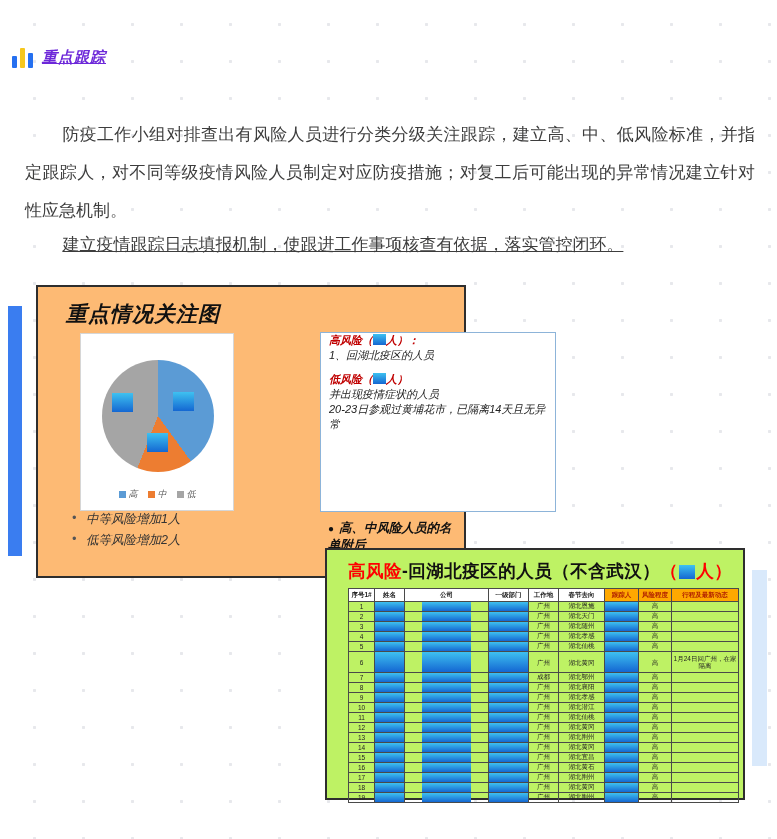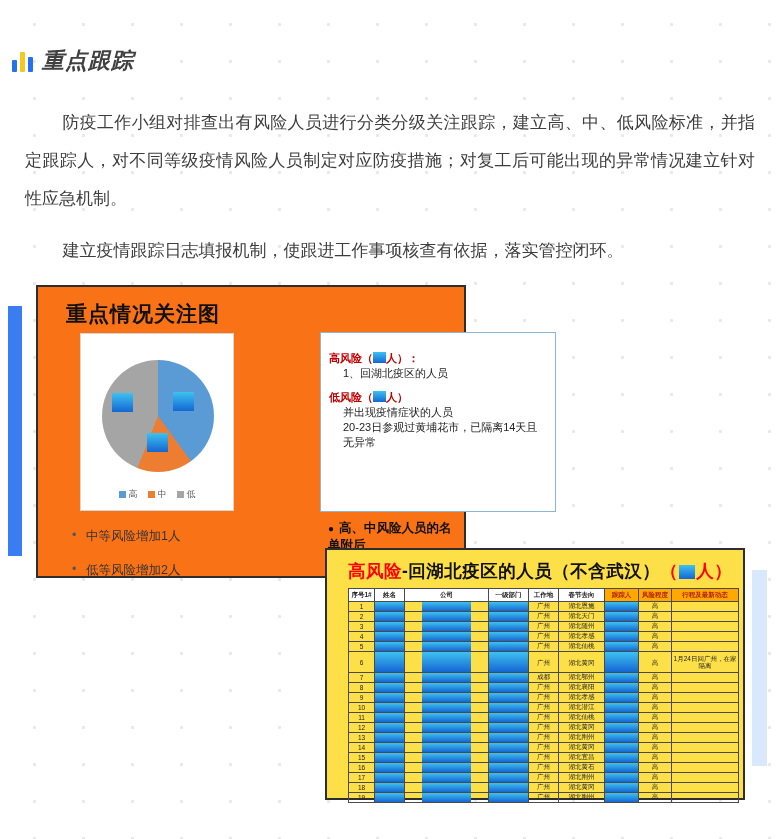--- a/index.html
+++ b/index.html
@@ -16,52 +16,52 @@
     background-size:49px 37px;
     background-position:10px 6px;
     z-index:0;
   }
   
   .doc-header { position:absolute; left:12px; top:46px; display:flex; align-items:center; gap:9px; z-index:1; }
   .chart-icon { display:flex; align-items:flex-end; gap:3px; height:22px; }
   .chart-icon .b1 { width:5px; height:12px; background:#2570f0; border-radius:1px; }
   .chart-icon .b2 { width:5px; height:20px; background:#f6c71d; border-radius:1px; }
   .chart-icon .b3 { width:5px; height:15px; background:#2570f0; border-radius:1px; }
-  .doc-title { font-size:22px; font-weight:bold; font-style:italic; color:#404040; letter-spacing:1px; }
+  .doc-title { font-size:15px; font-weight:bold; font-style:italic; color:#6d28d9; letter-spacing:1px;text-decoration:underline; }
   
   .para { position:absolute; left:25px; width:730px; font-size:17px; color:#3d3d3d; line-height:38px; text-indent:2.2em; text-align:justify; z-index:1; }
-  .para1 { top:104px; }
-  .para2 { top:232px; }
+  .para1 { top:116px; }
+  .para2 { top:226px;text-decoration:underline; }
   
   .left-bar { position:absolute; left:8px; top:306px; width:14px; height:250px; background:#3a7df0; z-index:3; }
   .right-bar { position:absolute; left:752px; top:570px; width:15px; height:196px; background:#d9e9fb; z-index:1; }
   
-  .figure-box { position:absolute; left:36px; top:285px; width:430px; height:293px; background:#f97316; border:2px solid #2e2e2e; z-index:2; }
+  .figure-box { position:absolute; left:36px; top:285px; width:430px; height:293px; background:#fdba74; border:2px solid #2e2e2e; z-index:2;font-style:italic; }
   .figure-title { position:absolute; left:28px; top:13px; font-size:21px; font-weight:bold; color:#111; letter-spacing:1px; }
   .pie-panel { position:absolute; left:42px; top:46px; width:154px; height:178px; border:1px solid #d6d6d6; background:#fff; }
   .pie { position:absolute; left:21px; top:26px; width:112px; height:112px; border-radius:50%; }
   .redact { background:linear-gradient(180deg,#3ec1f0 0%,#1467d2 100%); position:absolute; }
   .pie .sq-high { width:21px; height:19px; left:71px; top:32px; }
   .pie .sq-low  { width:21px; height:19px; left:10px; top:33px; }
   .pie .sq-mid  { width:21px; height:19px; left:45px; top:73px; }
   .legend { position:absolute; left:0; right:0; bottom:9px; display:flex; justify-content:center; gap:10px; font-size:9px; color:#595959; align-items:center; }
   .lg-item { display:flex; align-items:center; gap:3px; }
   .lg-item .sw { width:7px; height:7px; display:inline-block; }
   .fig-notes { position:absolute; left:30px; top:224px; list-style:none; font-size:12.5px; color:#333; }
-  .fig-notes li { margin-bottom:4px; padding-left:18px; position:relative;margin-top:17px; }
+  .fig-notes li { margin-bottom:4px; padding-left:18px; position:relative; }
   .fig-notes li::before { content:"•"; position:absolute; left:4px; color:#555; }
-  .risk-panel { position:absolute; left:282px; top:45px; width:236px; height:180px; border:1.5px solid #8db4d9; background:#fff; padding:18px 8px; font-size:11px; line-height:15px; color:#222; overflow:hidden; }
+  .risk-panel { position:absolute; left:282px; top:45px; width:236px; height:180px; border:1.5px solid #8db4d9; background:#fff; padding:0 8px; font-size:11px; line-height:15px; color:#222; overflow:hidden; }
   .risk-block { margin-bottom:9px; }
   .risk-heading { color:#c00000; font-weight:bold; }
   .redact-sq { display:inline-block; width:13px; height:11px; background:linear-gradient(180deg,#3ec1f0 0%,#1467d2 100%); vertical-align:-1px; }
-  .risk-line { color:#222;margin-left:14px; }
+  .risk-line { color:#222; }
   .note-bullet { position:absolute; left:290px; top:233px; font-size:12.5px; font-weight:bold; color:#111; }
   .note-bullet .dot { font-size:10px; margin-right:5px; }
   
-  .table-box { position:absolute; left:325px; top:548px; width:420px; height:252px; background:#fde047; border:2px solid #2e2e2e; z-index:4; }
+  .table-box { position:absolute; left:325px; top:548px; width:420px; height:252px; background:#bef264; border:2px solid #2e2e2e; z-index:4; }
   .table-title { margin:9px 0 5px 21px; font-size:17.5px; font-weight:bold; color:#111; letter-spacing:0.5px; }
   .table-title .red { color:#ff0000; }
   .redact-inline { display:inline-block; width:16px; height:14px; background:linear-gradient(180deg,#3ec1f0 0%,#1467d2 100%); vertical-align:-2px; margin:0 1px; }
   table.risk-table { margin-left:21px; width:390px; border-collapse:collapse; table-layout:fixed; }
   table.risk-table th, table.risk-table td {
     border:1px solid #4a4a4a; font-size:6.5px; text-align:center; padding:0; height:9px;
     overflow:hidden; white-space:nowrap; color:#222;
   }
   table.risk-table th { font-weight:bold; height:13px; background:#fff; }
   table.risk-table th.hl { background:#ffa800; color:#b22200; }

